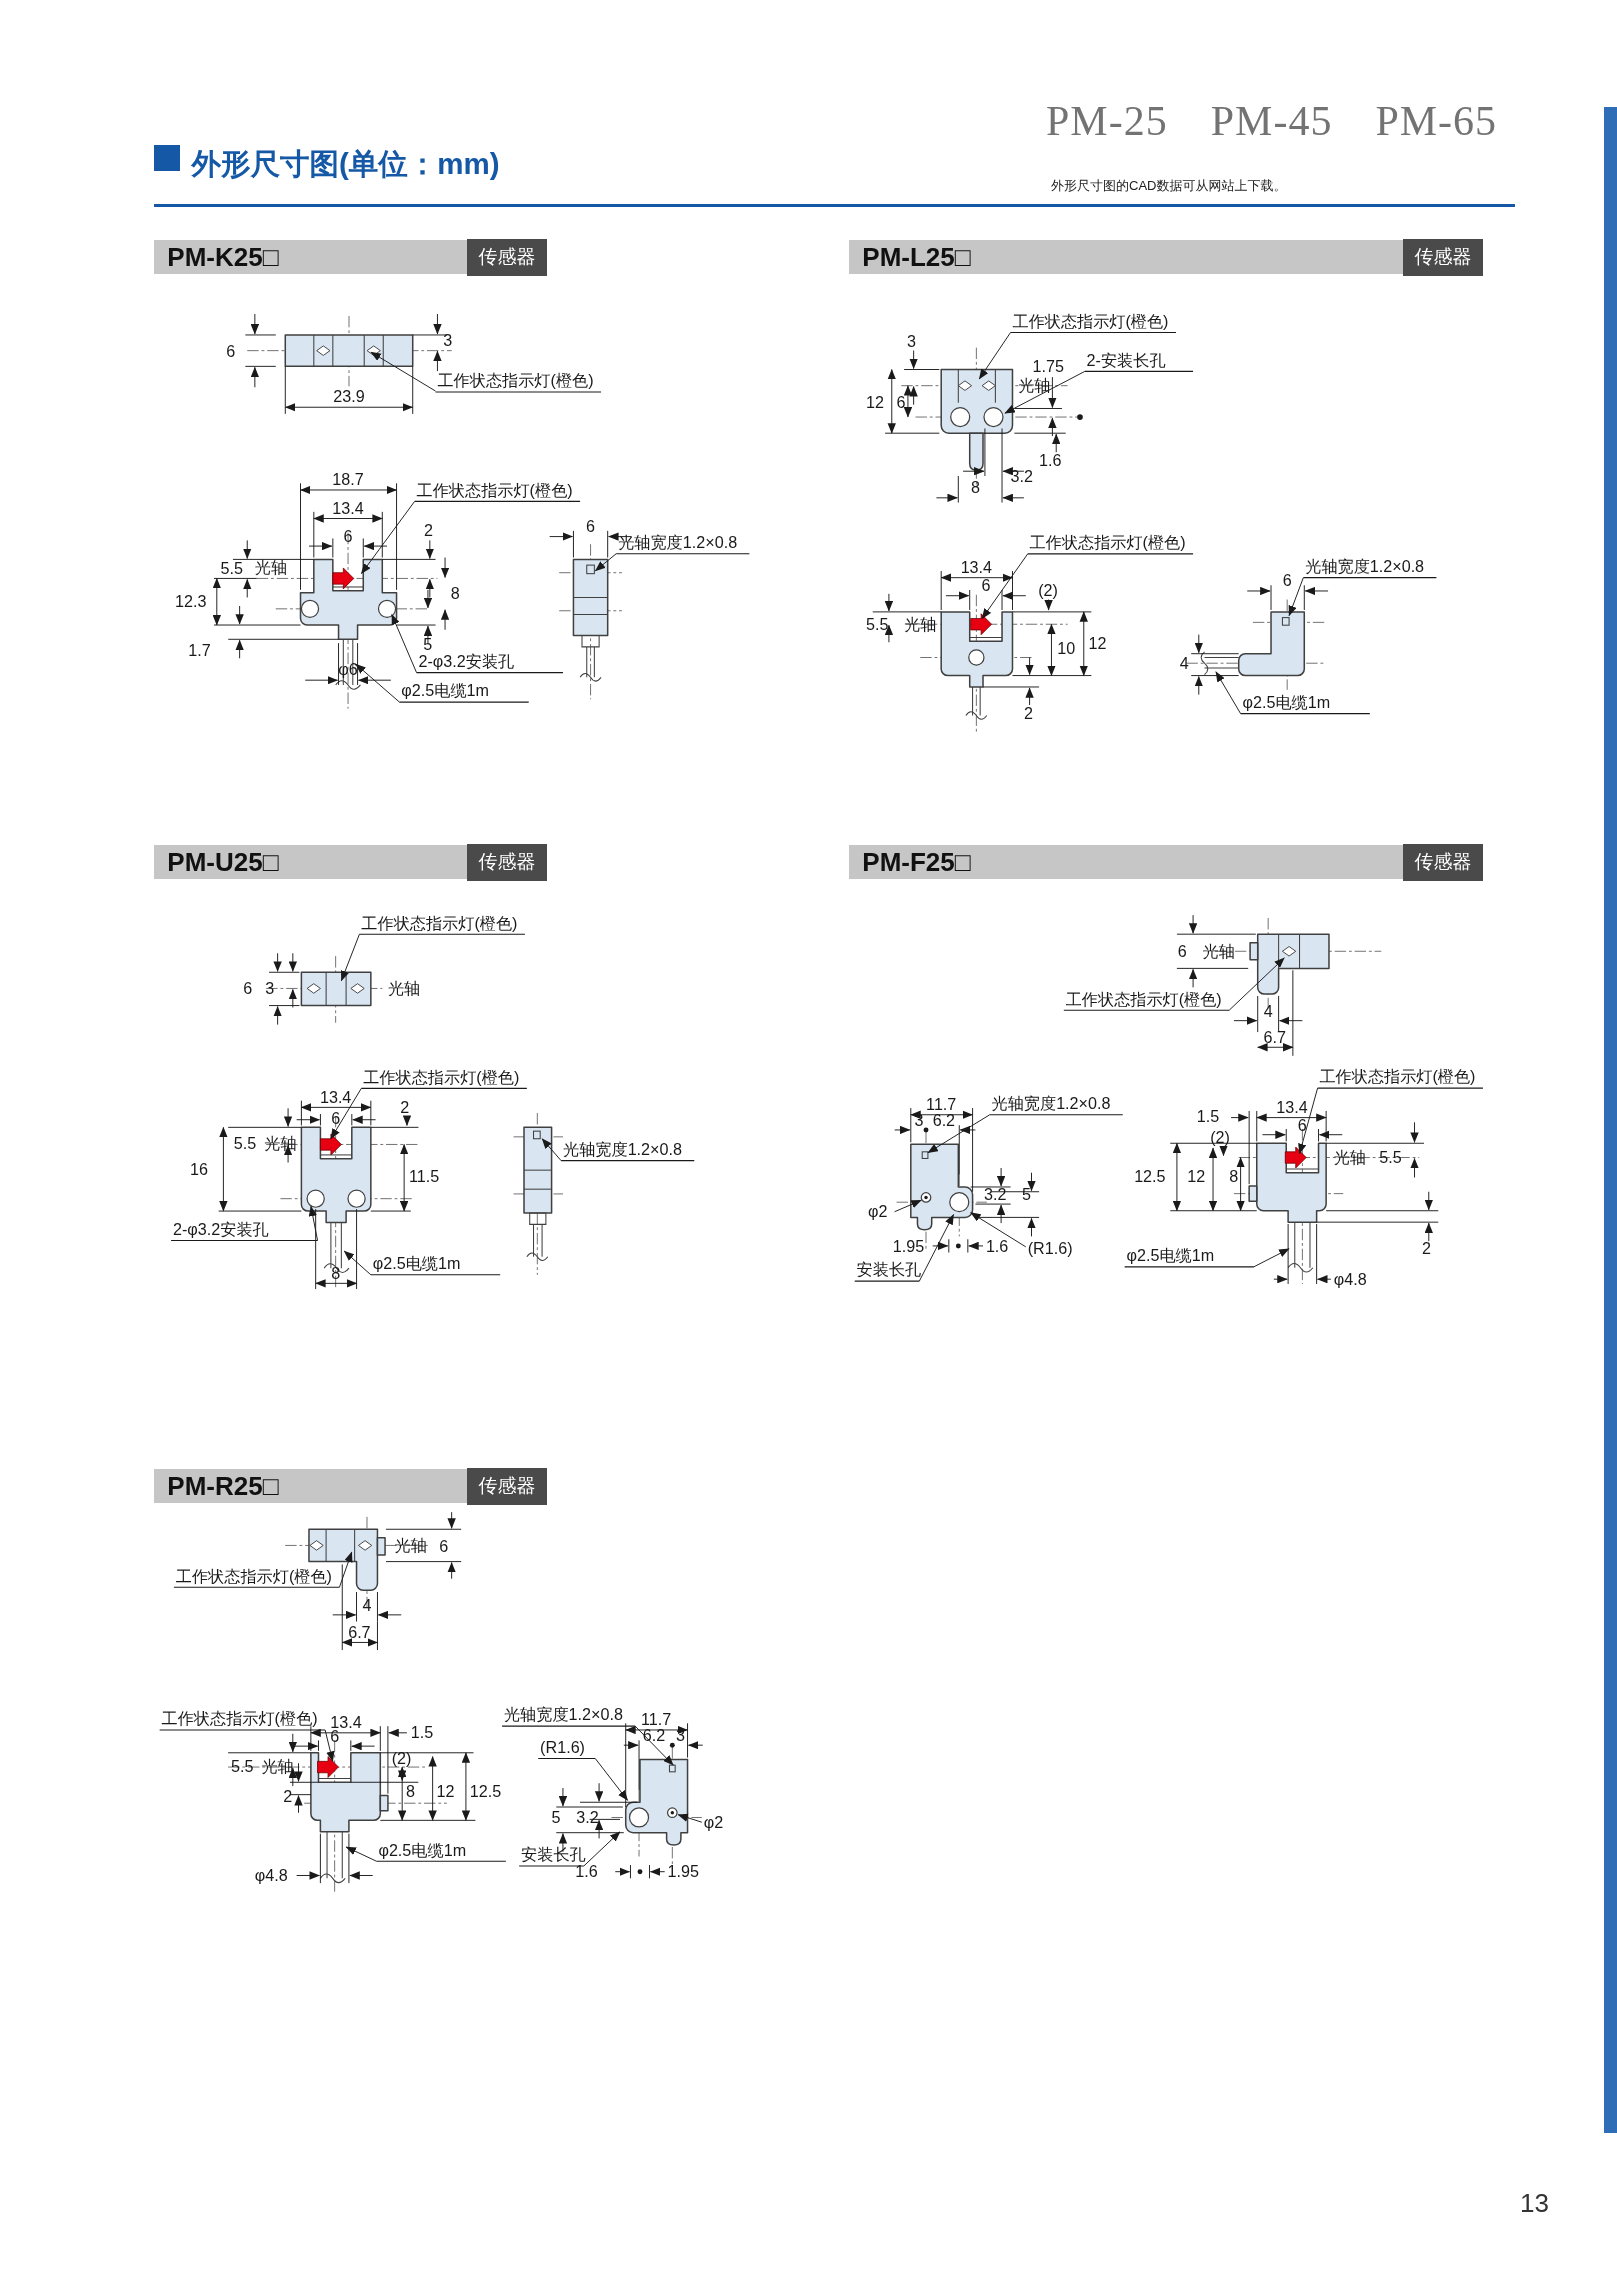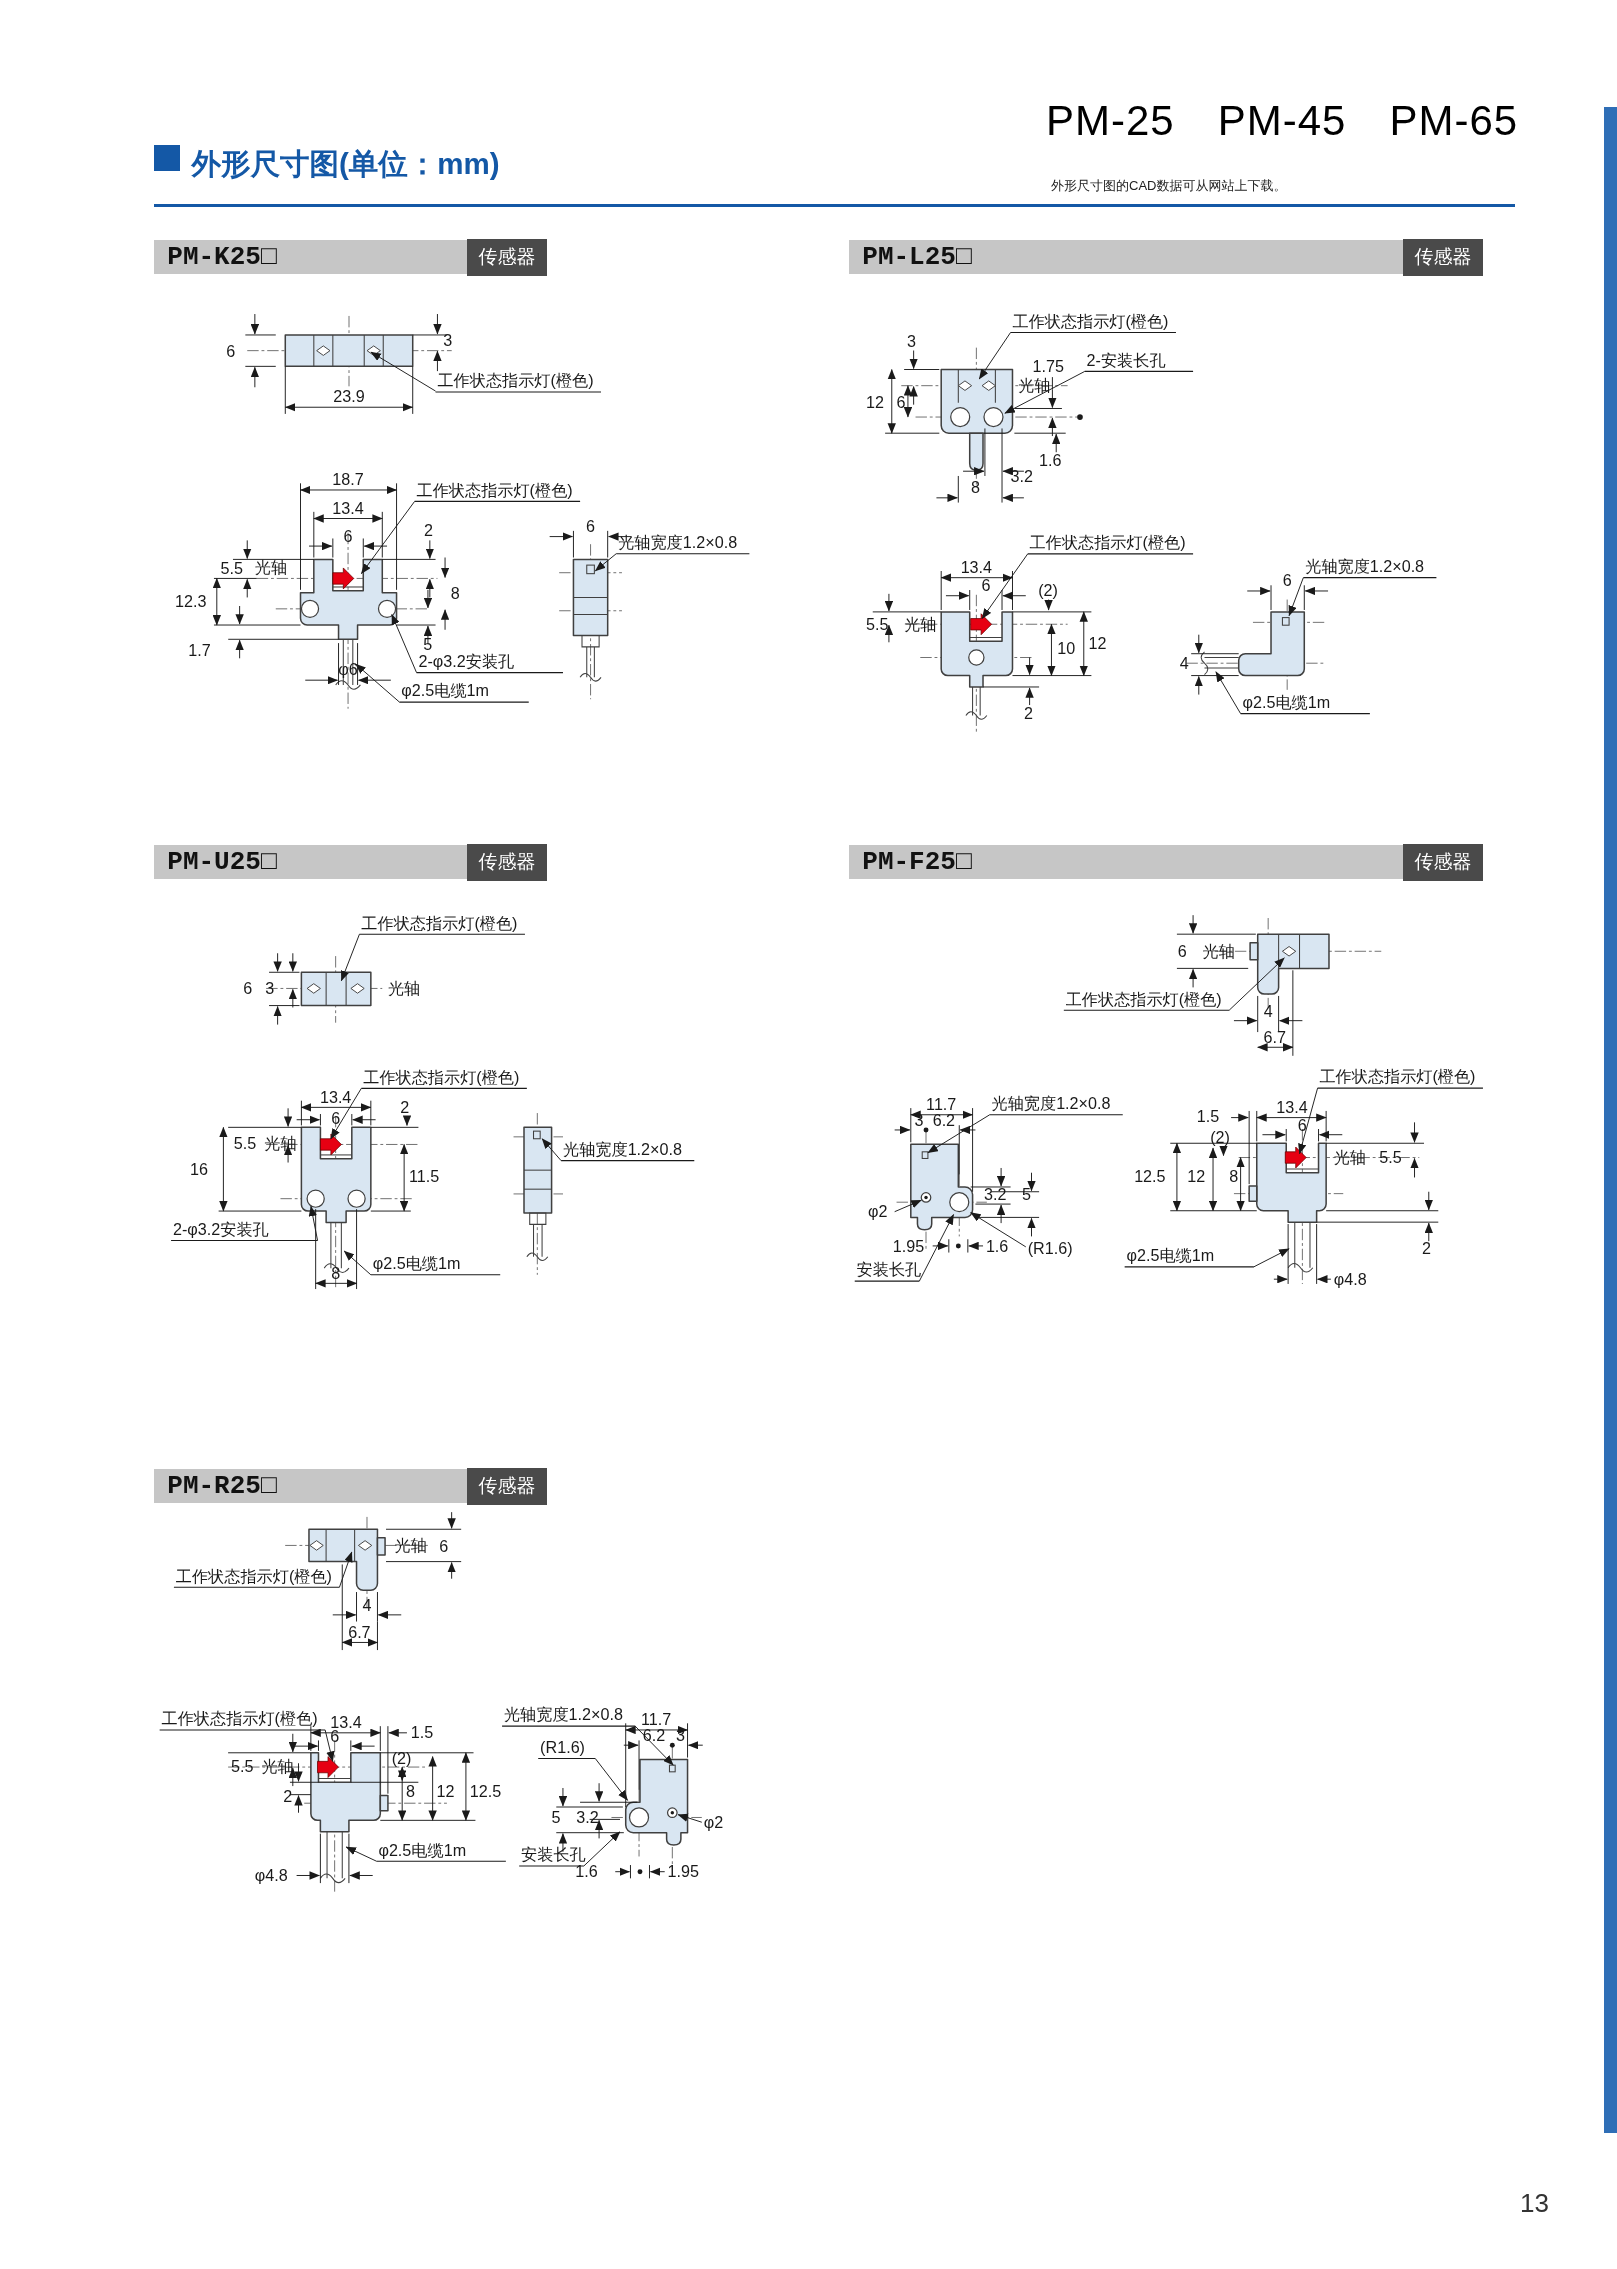--- a/index.html
+++ b/index.html
@@ -1,32 +1,32 @@
 <!DOCTYPE html>
 <html style="font-size:15px"><head>
 <meta charset="utf-8">
 <style>
   html,body{margin:0;padding:0;background:#ffffff;}
   body{width:1618px;height:2269px;position:relative;overflow:hidden;
        font-family:"Liberation Sans",sans-serif;color:#1a1a1a;}
   .abs{position:absolute;}
   
-  .models{font-family:Liberation Sans, sans-serif;font-size:42px;color:#000000;
+  .models{font-family:Liberation Serif, serif;font-size:42px;color:#737373;
           letter-spacing:1px;white-space:pre;text-align:center;}
   .title-row{display:flex;align-items:flex-start;gap:11.4px;}
   .title-sq{width:26px;height:26px;background:#1458a6;}
   .title-txt{font-size:29.5px;font-weight:bold;color:#1458a6;}
   .blue-rule{height:2.9px;background:#1458a6;}
   .cad-note{font-size:13px;color:#222;}
   .edge-bar{background:#2f6eb6;}
   .pageno{font-size:26px;color:#333;}
   
   .secbar{background:#c6c6c6;height:34px;display:flex;align-items:center;
           justify-content:space-between;}
-  .secbar .model{font-size:26px;font-weight:bold;color:#111;padding-left:13.3px;font-family:Liberation Mono, monospace;}
+  .secbar .model{font-size:26px;font-weight:bold;color:#111;padding-left:13.3px;}
   .secbar .badge{background:#4a4a4a;color:#fff;font-size:19px;height:37px;
                  width:80px;display:flex;align-items:center;justify-content:center;}
   
   svg text{font-family:"Liberation Sans",sans-serif;font-size:17px;fill:#1a1a1a;}
   .body-fill{fill:#d9e6f2;stroke:#404040;stroke-width:1.6;stroke-linejoin:round;}
   .thin{stroke:#404040;stroke-width:1.1;fill:none;}
   .dim{stroke:#1a1a1a;stroke-width:1;fill:none;}
   .cl{stroke:#5a5a5a;stroke-width:0.9;stroke-dasharray:12 3 3 3;fill:none;}
   .hole{fill:#ffffff;stroke:#404040;stroke-width:1.3;}
   .red-arrow{fill:#e60012;stroke:#6b0000;stroke-width:0.8;}

